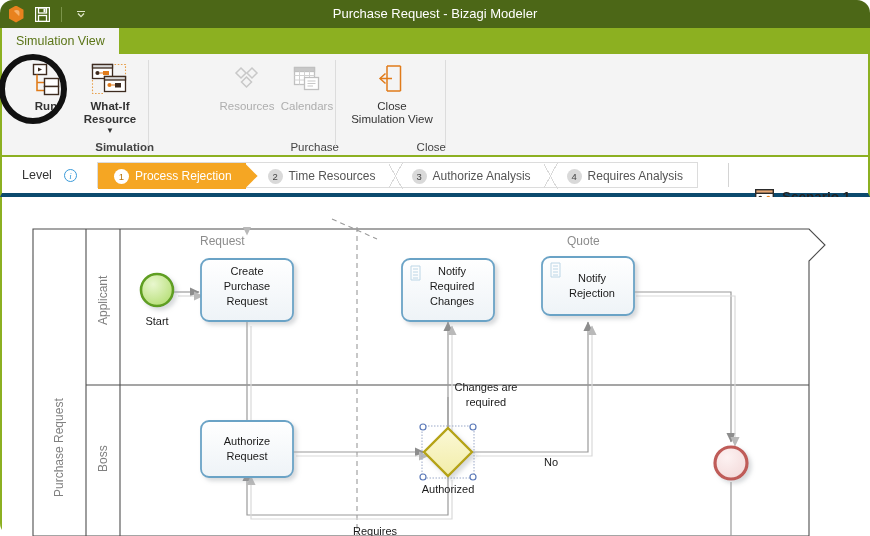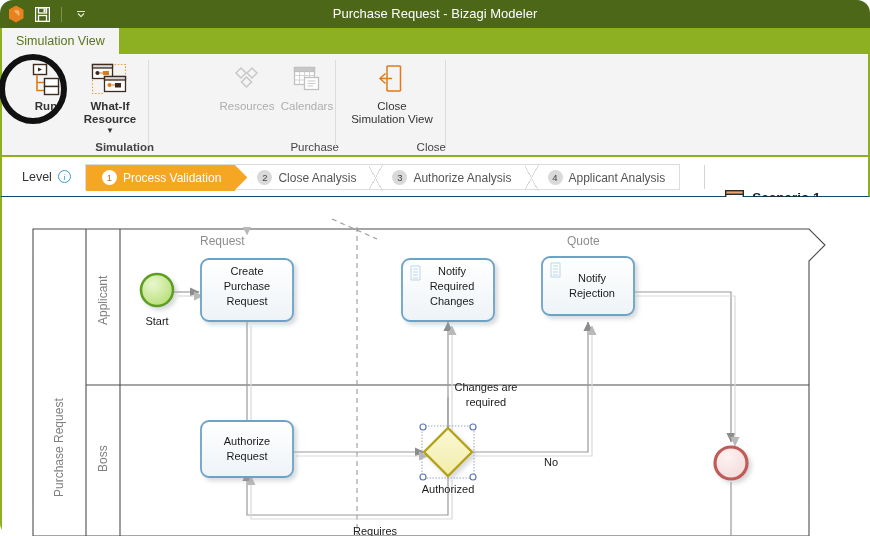--- a/index.html
+++ b/index.html
@@ -64,23 +64,23 @@
     cursor:default;
   }
   .rbtn .ico { height:42px; display:flex; align-items:center; justify-content:center; }
   .rbtn .lbl { font-size:11.5px; color:#333; line-height:13px; }
   .rbtn.disabled .lbl { color:#aeaeae; }
   .caret-dn { font-size:8px; color:#333; line-height:9px; }
 
   
   .levelbar {
     position:absolute; left:0; top:157px; width:870px; height:40px;
-    background:#ffffff; border-bottom:1px solid #0c4a6e;
+    background:#ffffff; border-bottom:4px solid #0c4a6e;
     border-left:2px solid #8cb021; border-right:2px solid #8cb021;
-    display:flex; align-items:center;
+    display:flex; align-items:center;gap:6px;
   }
   .level-label { margin-left:20px; font-size:12.5px; color:#333; }
   .info-i {
     width:13px; height:13px; border:1px solid #3a9ad9; border-radius:50%;
     color:#3a9ad9; font-size:9px; font-style:italic; text-align:center;
     line-height:12px; margin-left:6px; font-family:"Liberation Serif", serif;
   }
   .chevbox {
     margin-left:14px; height:26px; border:1px solid #dcdcdc; background:#fff;
     display:flex; align-items:stretch; position:relative; overflow:visible;
@@ -264,36 +264,36 @@
     <div class="rgroup-sep" style="left:443px;"></div>
   </div>
 
   <div class="levelbar">
     <span class="level-label">Level</span>
     <span class="info-i">i</span>
 
     <div class="chevbox">
       <div class="chev active">
         <span class="num">1</span>
-        <span>Process Validation</span>
+        <span>Process Rejection</span>
         <span class="tip"></span>
       </div>
       <div class="chev" style="padding-left:22px;">
         <span class="num">2</span>
-        <span>Close Analysis</span>
+        <span>Time Resources</span>
         <span class="tipline"></span>
       </div>
       <div class="chev" style="padding-left:22px;">
         <span class="num">3</span>
         <span>Authorize Analysis</span>
         <span class="tipline"></span>
       </div>
       <div class="chev" style="padding-left:22px;">
         <span class="num">4</span>
-        <span>Applicant Analysis</span>
+        <span>Requires Analysis</span>
       </div>
     </div>
 
     <div class="scen-sep"></div>
     <div class="scenario">
       <span>
         <svg width="19" height="17" viewBox="0 0 19 17">
           <rect x="0.7" y="0.7" width="17.6" height="15.6" fill="#ffffff" stroke="#2b2b2b" stroke-width="1.4"></rect>
           <rect x="0.7" y="0.7" width="17.6" height="3.6" fill="#e8a876" stroke="#2b2b2b" stroke-width="1.4"></rect>
           <circle cx="5.3" cy="8.6" r="1.9" fill="#2b2b2b"></circle>

